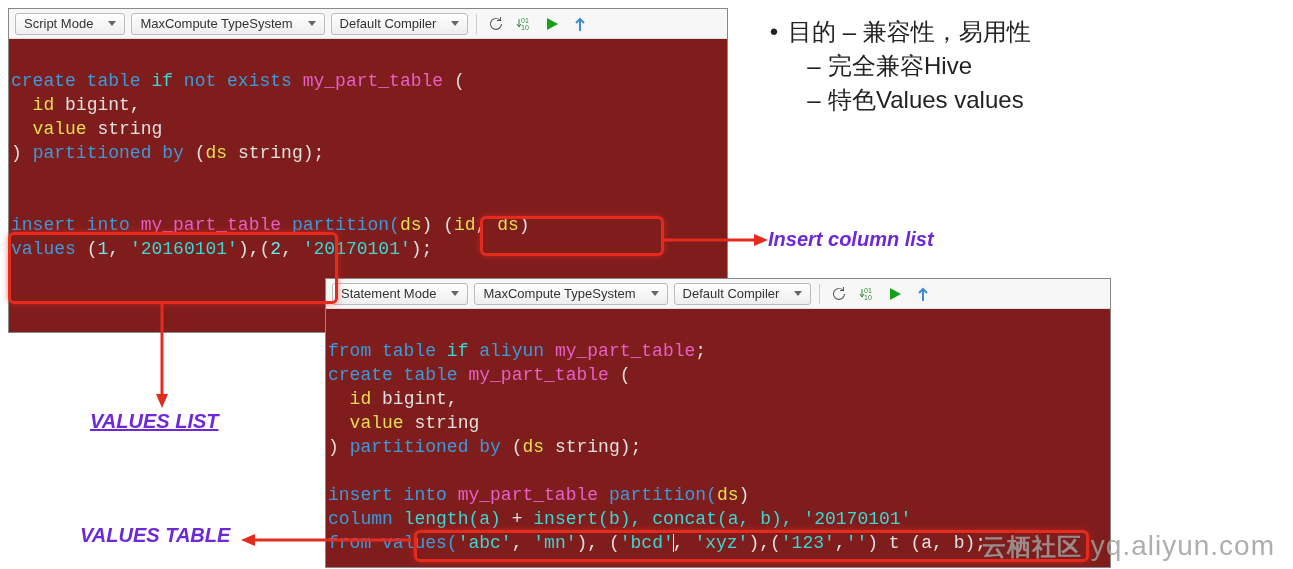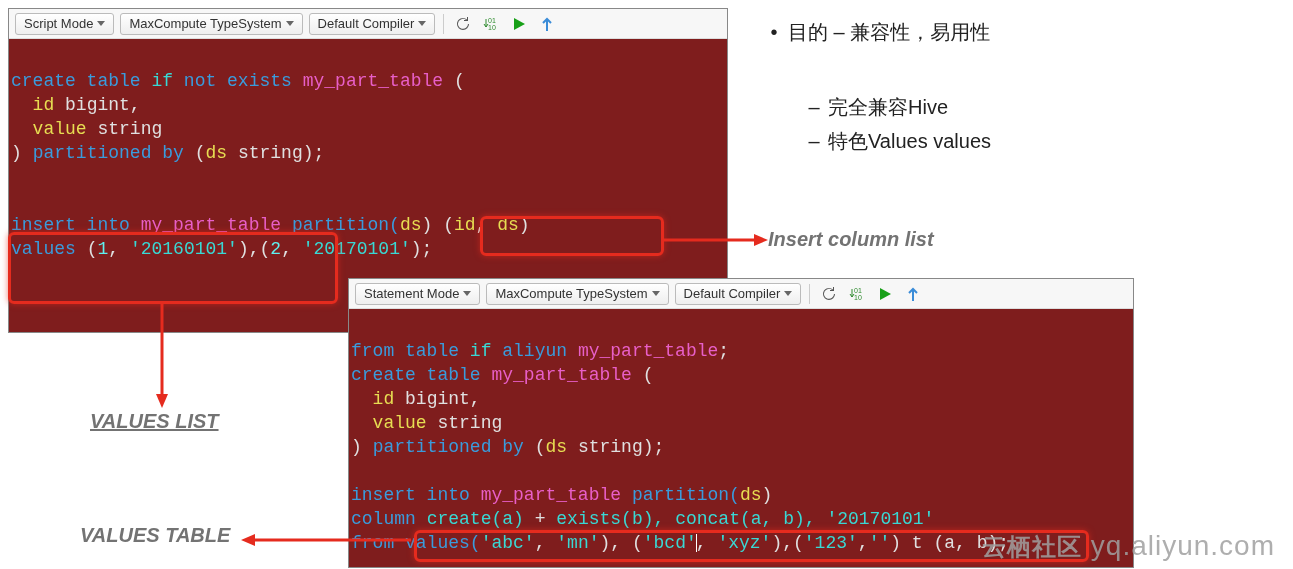--- a/index.html
+++ b/index.html
@@ -22,21 +22,21 @@
     gap: 6px;
     padding: 3px 6px;
     background: #f7f7f7;
     border-bottom: 1px solid #ddd;
     height: 30px;
     font-size: 13px;
   }
   .tb-btn {
     display: flex;
     align-items: center;
-    gap: 4px;
+    gap: 15px;
     padding: 2px 8px;
     border: 1px solid #bbb;
     border-radius: 3px;
     background: linear-gradient(#fff,#eee);
     color: #333;
     cursor: pointer;
     height: 22px;
   }
   .tb-btn .caret {
     width: 0; height: 0;
@@ -74,54 +74,54 @@
   }
   .kw-blue { color: #3a9bdc; }
   .kw-pink { color: #e85fc8; }
   .kw-teal { color: #39d8d4; }
   .str-yel { color: #e7dd52; }
   .num-cyan { color: #5ff0f0; }
   .pl { color: #e0e0e0; }
 
   
   #ed1 { left: 8px; top: 8px; width: 720px; height: 325px; display:flex; flex-direction:column; }
-  #ed2 { left: 348px; top: 278px; width: 786px; height: 290px; display:flex; flex-direction:column; }
+  #ed2 { left: 325px; top: 278px; width: 786px; height: 290px; display:flex; flex-direction:column; }
 
   
   .notes {
     position: absolute;
     left: 760px;
     top: 15px;
-    font-size: 20px;
+    font-size: 24px;
     color: #222;
     line-height: 34px;
   }
   .notes ul { list-style: none; }
   .notes li::before { content: "•"; display:inline-block; width: 28px; text-align:center; }
   .notes .sub li::before { content: "–"; }
-  .notes .sub { margin-left: 40px; margin-top: 41px; }
+  .notes .sub { margin-left: 40px; }
 
   
   .redbox {
     position: absolute;
     border: 3px solid #e52b1e;
     border-radius: 6px;
     box-shadow: 0 0 6px rgba(229,43,30,.6);
     pointer-events: none;
   }
   #box-cols { left: 480px; top: 216px; width: 184px; height: 40px; }
   #box-values { left: 8px; top: 232px; width: 330px; height: 72px; }
   #box-from { left: 414px; top: 530px; width: 675px; height: 32px; }
 
   
   .lbl {
     position: absolute;
     font-style: italic;
     font-weight: 700;
-    color: #737373;
+    color: #6d28d9;
     font-size: 20px;
   }
   #lbl-insert { left: 768px; top: 228px; }
   #lbl-vlist { left: 90px; top: 410px; text-decoration: underline; }
   #lbl-vtable { left: 80px; top: 524px; }
 
   .arrow { position: absolute; pointer-events:none; }
 
   
   .wm {
@@ -235,21 +235,21 @@
       </span>
   </div>
   <div class="code">
 <span class="kw-blue">from table</span> <span class="kw-teal">if</span> <span class="kw-blue">aliyun</span> <span class="kw-pink">my_part_table</span><span class="pl">;</span>
 <span class="kw-blue">create table</span> <span class="kw-pink">my_part_table</span> <span class="pl">(</span>
   <span class="str-yel">id</span> <span class="pl">bigint,</span>
   <span class="str-yel">value</span> <span class="pl">string</span>
 <span class="pl">)</span> <span class="kw-blue">partitioned by</span> <span class="pl">(</span><span class="str-yel">ds</span> <span class="pl">string);</span>
 
 <span class="kw-blue">insert into</span> <span class="kw-pink">my_part_table</span> <span class="kw-blue">partition(</span><span class="str-yel">ds</span><span class="pl">)</span>
-<span class="kw-blue">column</span> <span class="kw-teal">create(a)</span> <span class="pl">+</span> <span class="kw-teal">exists(b),</span> <span class="kw-teal">concat(a, b),</span> <span class="kw-teal">'20170101'</span>
+<span class="kw-blue">column</span> <span class="kw-teal">length(a)</span> <span class="pl">+</span> <span class="kw-teal">insert(b),</span> <span class="kw-teal">concat(a, b),</span> <span class="kw-teal">'20170101'</span>
 <span class="kw-blue">from</span> <span class="kw-blue">values(</span><span class="kw-teal">'abc'</span><span class="pl">,</span> <span class="kw-teal">'mn'</span><span class="pl">), (</span><span class="kw-teal">'bcd'</span><span class="cursor-line"></span><span class="pl">,</span> <span class="kw-teal">'xyz'</span><span class="pl">),(</span><span class="kw-teal">'123'</span><span class="pl">,</span><span class="kw-teal">''</span><span class="pl">) t (a, b);</span>
 </div>
 </div>
 
 <div id="box-cols" class="redbox"></div>
 <div id="box-values" class="redbox"></div>
 <div id="box-from" class="redbox"></div>
 
 <svg class="arrow" style="left:660px;top:228px;width:110px;height:24px">
   <line x1="4" y1="12" x2="94" y2="12" stroke="#e52b1e" stroke-width="3"></line>

